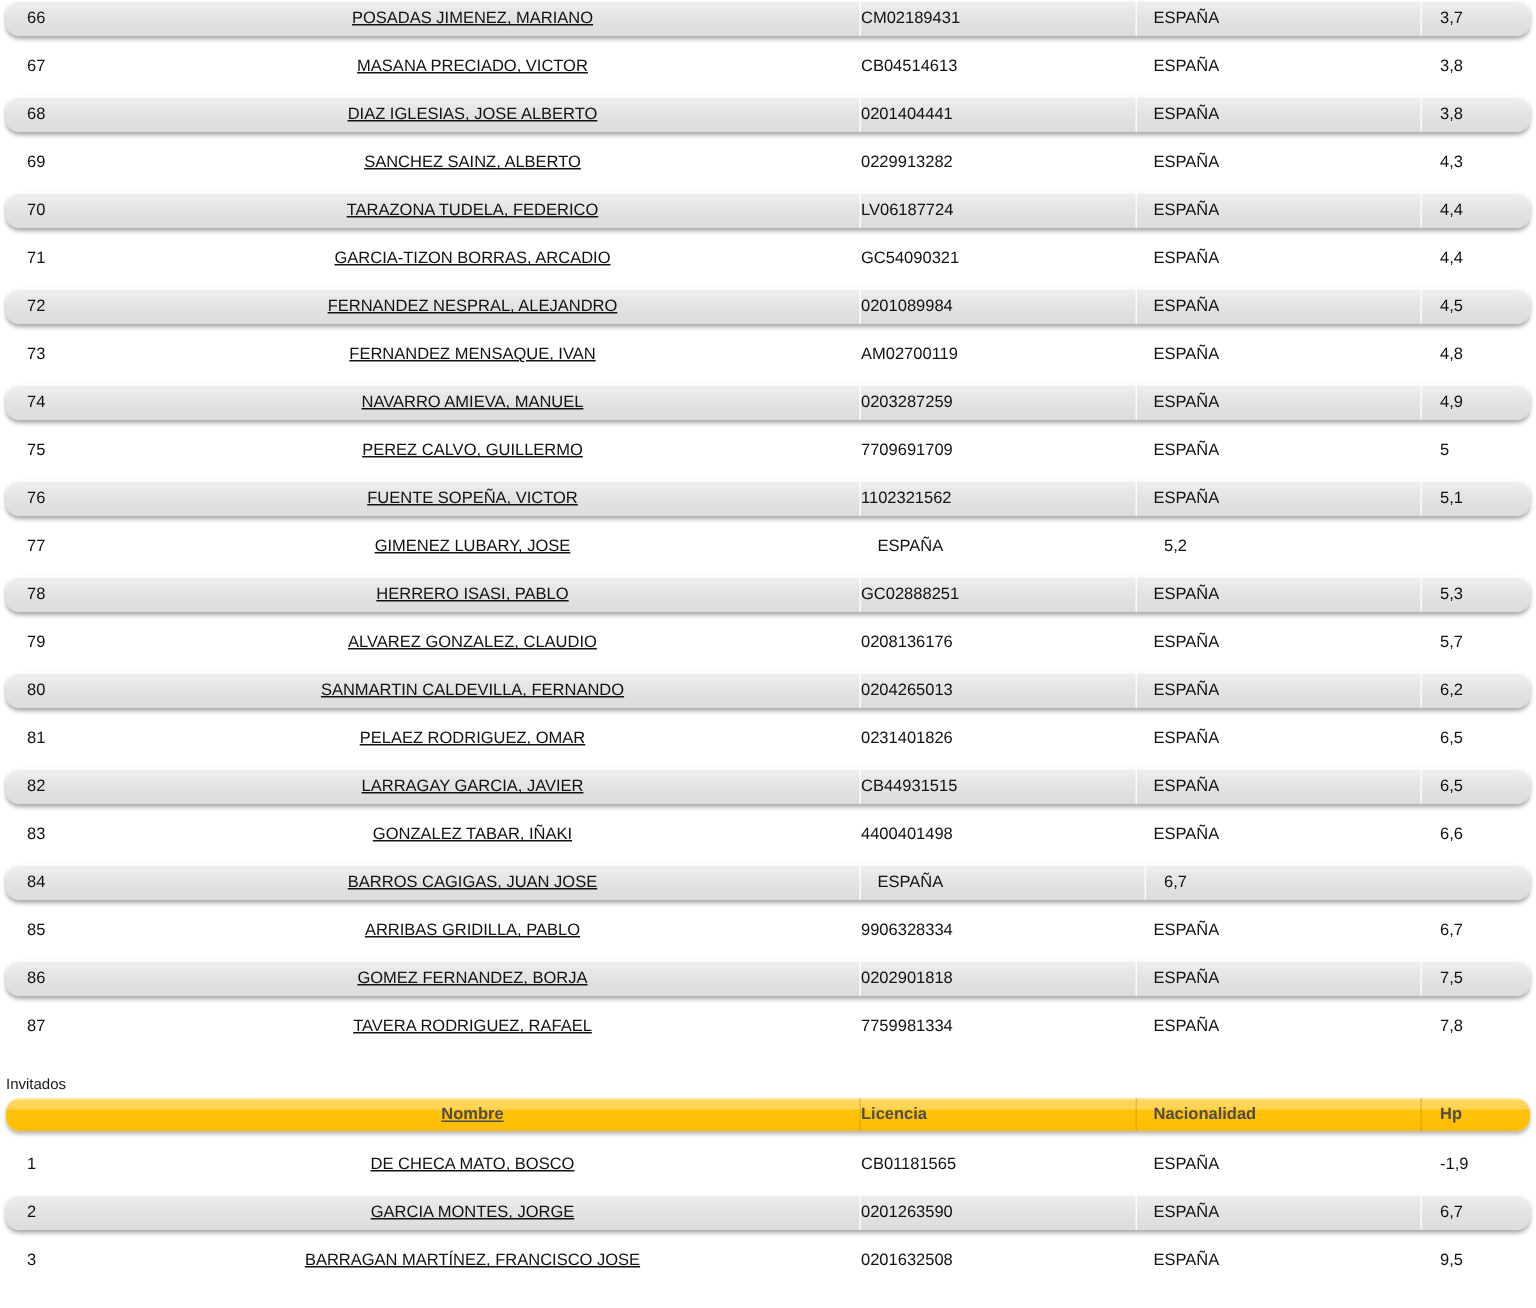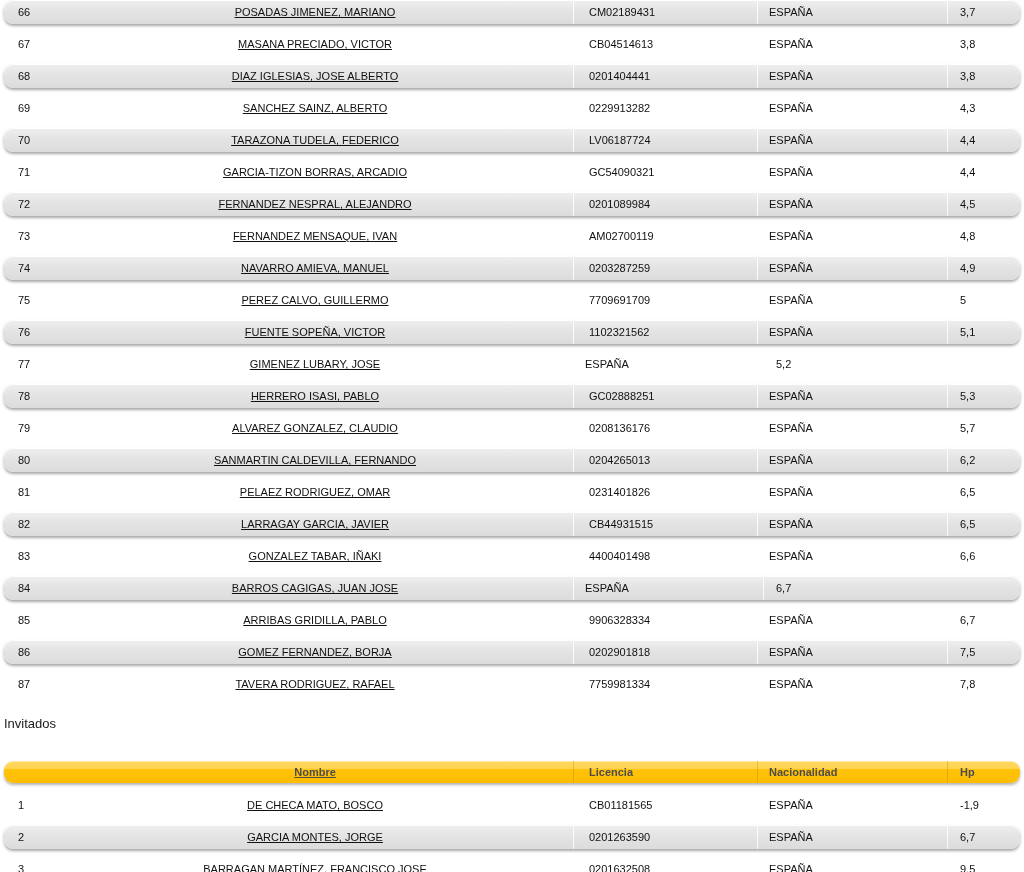--- a/index.html
+++ b/index.html
@@ -42,35 +42,35 @@
     color: #111111;
     white-space: nowrap;
     overflow: hidden;
     box-sizing: border-box;
     height: 100%;
     display: flex;
     align-items: center;
   }
   .c-pos  { width: 53px;  padding-left: 14px; }
   .c-name { width: 516px; justify-content: center; text-align: center; text-decoration: underline; }
-  .c-lic  { width: 184px; padding-left: 15px; border-left: 1px solid rgba(255,255,255,0.85); }
+  .c-lic  { width: 184px; border-left: 1px solid rgba(255,255,255,0.85); }
   .c-nat  { width: 190px; padding-left: 11px; border-left: 1px solid rgba(255,255,255,0.85); }
   .c-hp   { width: 73px;  padding-left: 12px;  border-left: 1px solid rgba(255,255,255,0.85); }
   .header-row .cell {
     font-weight: bold;
     color: #4d4d4d;
   }
   .header-row .c-lic,
   .header-row .c-nat,
   .header-row .c-hp {
     border-left: 1px solid rgba(186,128,0,0.35);
   }
   .section-heading {
-    margin: 19px 0 29px 4px;
-    font-size: 13px;
+    margin: 19px 0 0 4px;
+    font-size: 10px;
     line-height: 17px;
     font-weight: 400;
     color: #1a1a1a;
   }
 </style>
 </head>
 <body>
 
 <div class="page">
 

